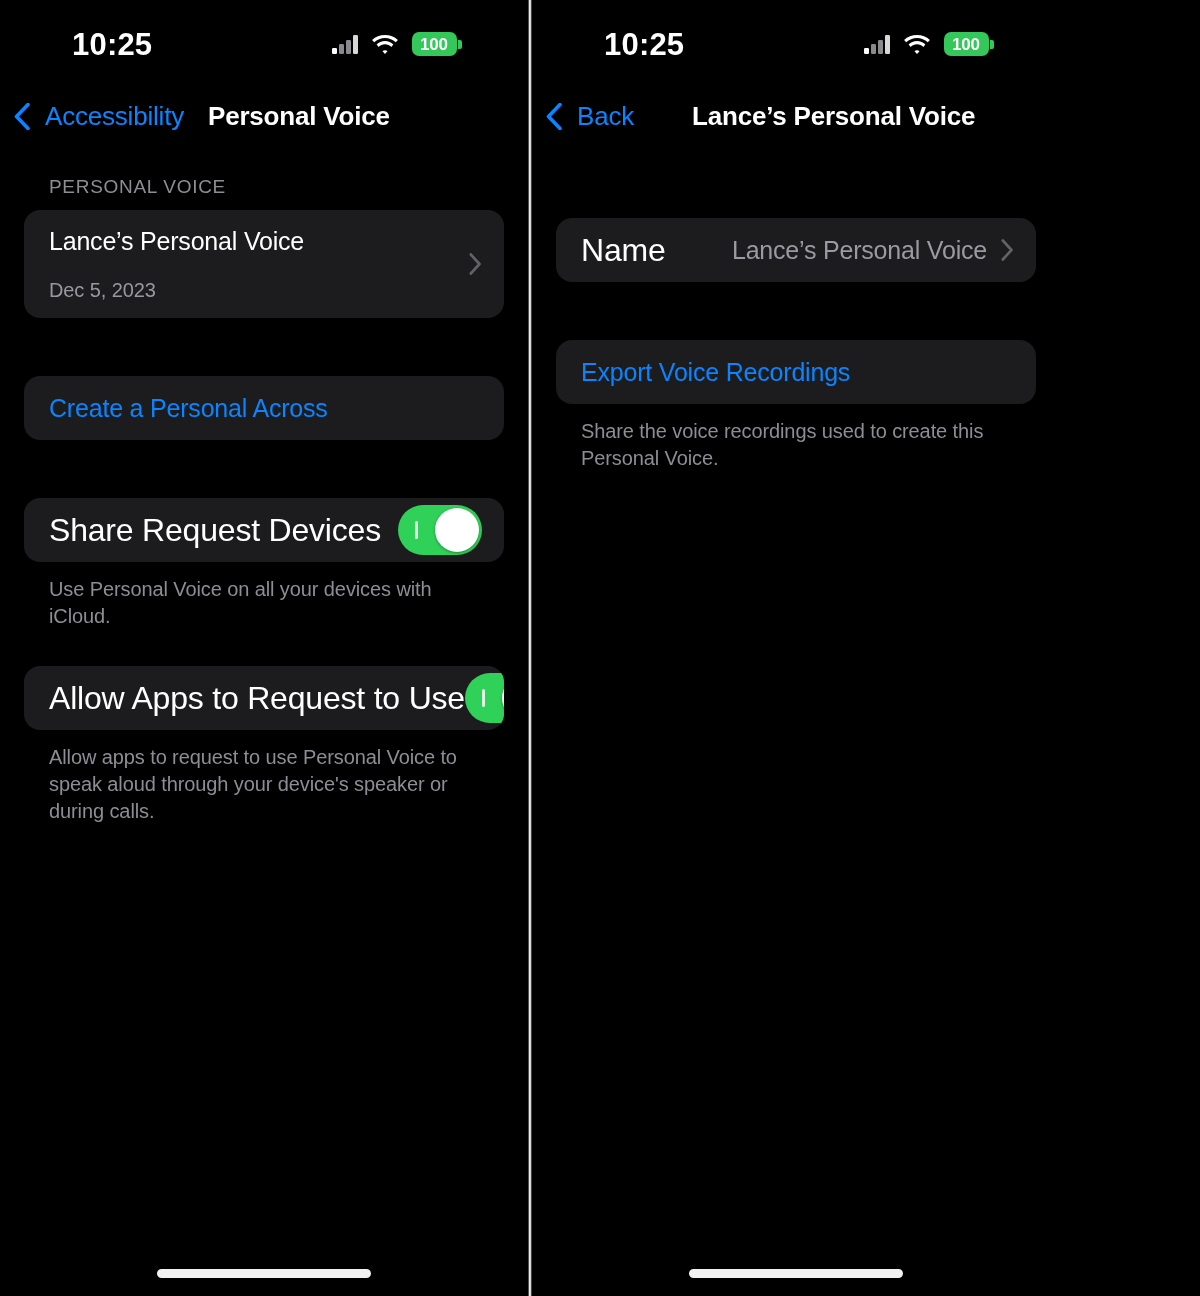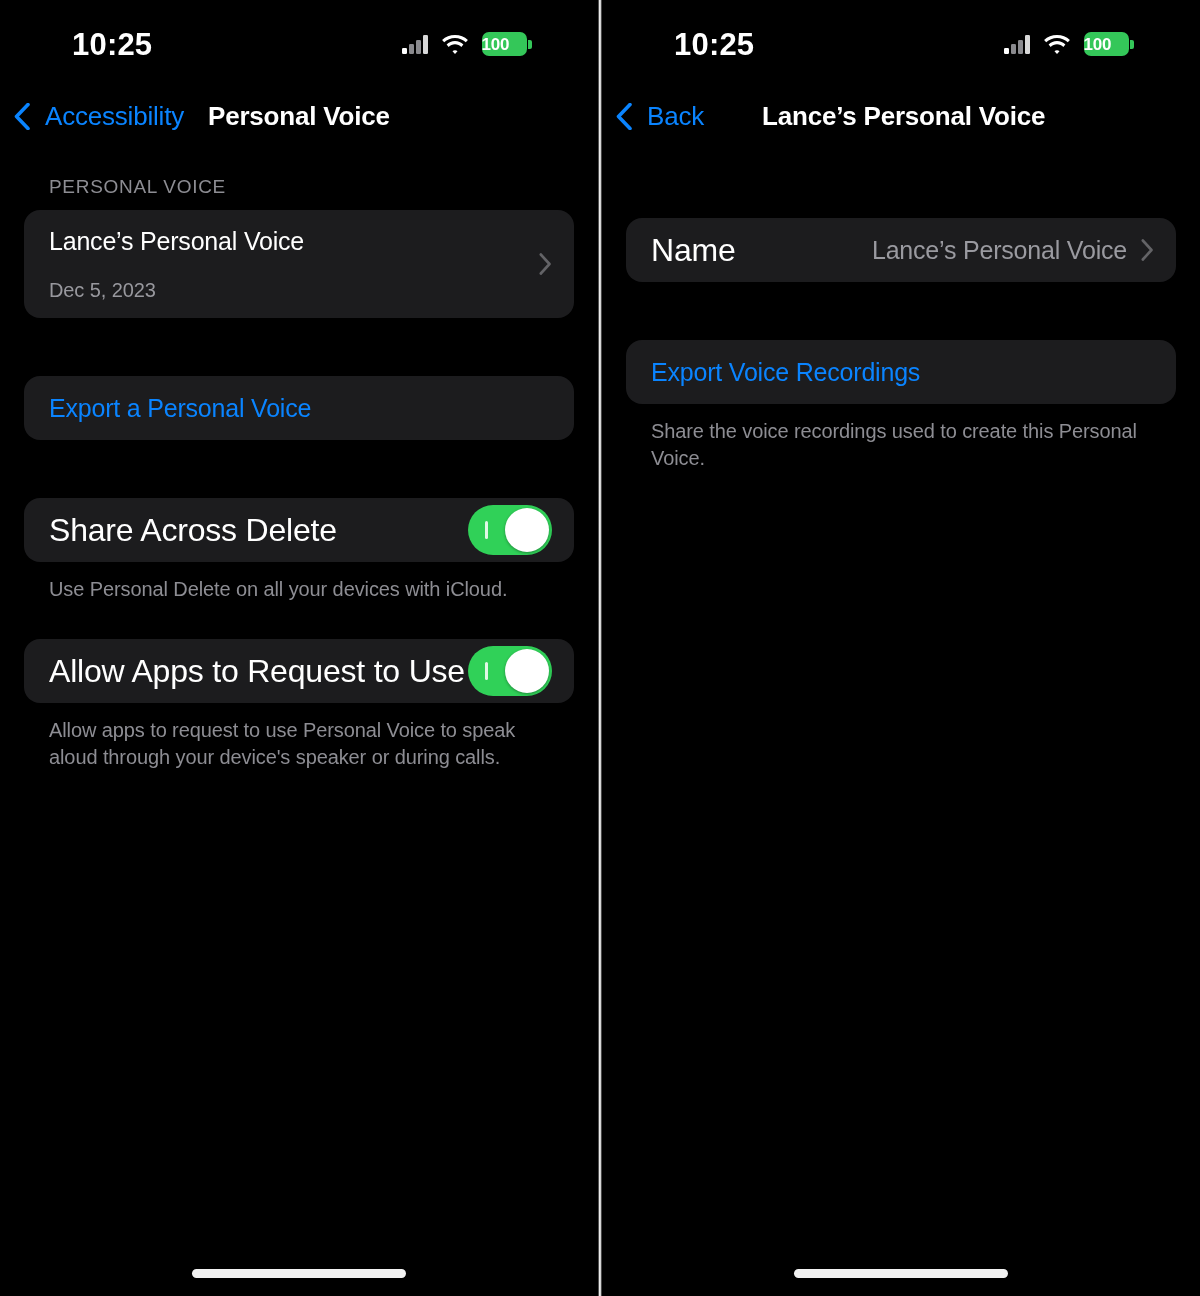--- a/index.html
+++ b/index.html
@@ -19,21 +19,21 @@
   .screens {
     position: relative;
     width: 1200px;
     height: 1296px;
     display: flex;
     background: #000;
   }
 
   .phone {
     position: relative;
-    width: 598px;
+    width: 528px;
     height: 1296px;
     background: #000;
     overflow: hidden;
   }
 
   .divider {
     width: 4px;
     height: 1296px;
     background: linear-gradient(to right, #000 0%, #e8e8e8 35%, #ffffff 55%, #000 100%);
     flex: 0 0 4px;
@@ -86,20 +86,21 @@
     display: flex;
     align-items: center;
   }
   .battery-body {
     width: 45px;
     height: 24px;
     border-radius: 7px;
     background: #34c759;
     display: flex;
     align-items: center;
+    justify-content: center;
   }
   .battery-pct {
     font-size: 17px;
     font-weight: 700;
     color: #ffffff;
     letter-spacing: -0.2px;
     line-height: 1;
   }
   .battery-cap {
     width: 4px;
@@ -333,36 +334,36 @@
           <svg class="chev-right" viewBox="0 0 13 22">
             <path d="M1.8 1.5 10.5 11l-8.7 9.5" fill="none" stroke="#8a8a8e" stroke-width="2.6" stroke-linecap="round" stroke-linejoin="round"></path>
           </svg>
         </div>
       </div>
 
       <div class="gap-md"></div>
 
       <div class="card">
         <div class="row">
-          <span class="row-action">Export a Personal Voice</span>
+          <span class="row-action">Create a Personal Across</span>
         </div>
       </div>
 
       <div class="gap-md"></div>
 
       <div class="card">
         <div class="row">
-          <span class="row-label">Share Across Delete</span>
+          <span class="row-label">Share Request Devices</span>
           <div class="toggle">
             <div class="bar"></div>
             <div class="knob"></div>
           </div>
         </div>
       </div>
-      <div class="footnote">Use Personal Delete on all your devices with iCloud.</div>
+      <div class="footnote">Use Personal Voice on all your devices with iCloud.</div>
 
       <div class="gap-sm"></div>
 
       <div class="card">
         <div class="row">
           <span class="row-label">Allow Apps to Request to Use</span>
           <div class="toggle">
             <div class="bar"></div>
             <div class="knob"></div>
           </div>

